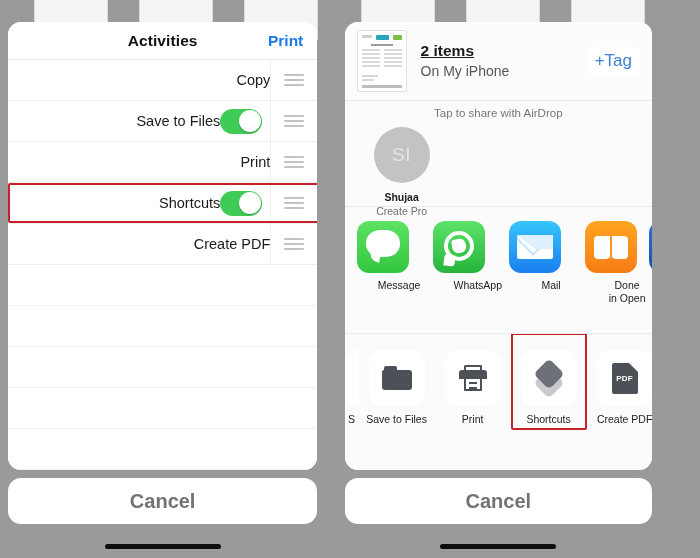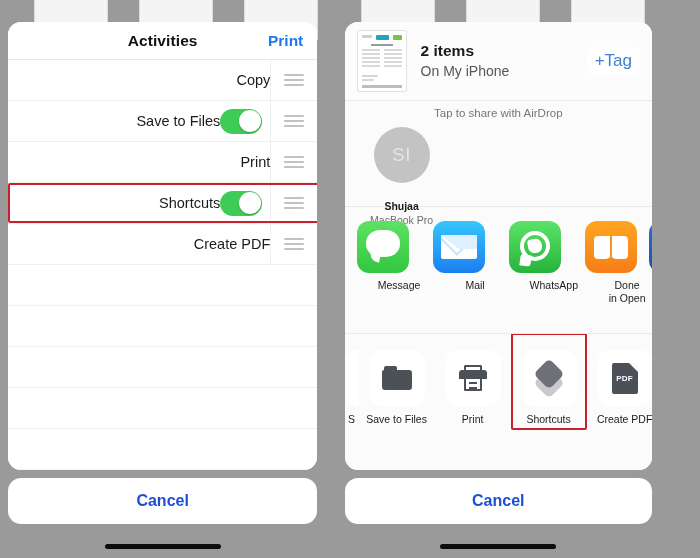--- a/index.html
+++ b/index.html
@@ -83,21 +83,21 @@
   .hl-left{
     position:absolute;left:0px;top:0px;right:-8px;height:100%;
     border:2px solid #c8202a;border-radius:2px;pointer-events:none;box-sizing:border-box;
   }
 
   
   .cancel{
     position:absolute;left:8px;right:8px;height:46px;border-radius:13px;
     background:#fff;display:flex;align-items:center;justify-content:center;
   }
-  .cancel span{font-size:16px;color:#1d4ed8;font-weight:bold;}
+  .cancel span{font-size:20px;color:#737373;font-weight:bold;}
   .home-ind{
     position:absolute;bottom:9px;left:50%;transform:translateX(-50%);
     width:116px;height:5px;border-radius:3px;background:#0d0d0d;
   }
 
   
   .r-sheet{top:22px;height:448px;display:flex;flex-direction:column;background:#fcfcfc;}
   .r-top{
     flex:0 0 78px;display:flex;align-items:center;padding:0 12px;background:#fcfcfc;
   }
@@ -109,38 +109,38 @@
   .doc-thumb .teal{width:13px;height:5px;background:#27a3ba;border-radius:1px;}
   .doc-thumb .grn{width:9px;height:5px;background:#7cbf45;border-radius:1px;}
   .doc-thumb .gry{width:10px;height:3px;background:#cfcfcf;border-radius:1px;}
   .doc-thumb .mid{height:2px;background:#d6d6d6;margin:2px 0;}
   .doc-thumb .mid.c{width:55%;margin-left:auto;margin-right:auto;background:#9b9b9b;height:2px;}
   .doc-thumb .cols{display:flex;gap:4px;margin-top:3px;}
   .doc-thumb .cols .cl{flex:1;}
   .doc-thumb .cols .cl div{height:2px;background:#d9d9d9;margin-bottom:2px;}
   .doc-thumb .foot{position:absolute;left:4px;right:4px;bottom:3px;height:3px;background:#bdbdbd;}
   .r-top-txt{flex:1;padding-left:14px;}
-  .r-items{font-size:15.5px;font-weight:bold;color:#1b1b1b;line-height:1.35;}
+  .r-items{font-size:15.5px;font-weight:bold;color:#1b1b1b;line-height:1.35;text-decoration:underline;}
   .r-sub{font-size:14px;color:#575757;line-height:1.4;}
   .tag-btn{
     flex:0 0 auto;background:#ffffff;border-radius:5px;padding:4px 8px;
     font-size:17px;color:#3f7fd6;
   }
   .r-div{height:1px;background:#e9e9e9;}
   .airdrop{flex:0 0 105px;background:#fbfbfb;position:relative;}
   .airdrop-hint{
     text-align:center;font-size:11.5px;color:#767676;padding-top:6px;
   }
   .ad-person{position:absolute;left:20px;top:26px;width:74px;text-align:center;}
   .ad-circle{
     width:56px;height:56px;border-radius:50%;background:#c3c3c3;margin:0 auto;
     display:flex;align-items:center;justify-content:center;
   }
   .ad-initials{font-size:19px;color:#e4e4e4;letter-spacing:.5px;}
-  .ad-name{font-size:10.5px;color:#1c1c1c;font-weight:bold;margin-top:17px;line-height:1.3;}
+  .ad-name{font-size:10.5px;color:#1c1c1c;font-weight:bold;margin-top:8px;line-height:1.3;}
   .ad-dev{font-size:10.5px;color:#6e6e6e;line-height:1.3;}
 
   .apps-row{flex:0 0 112px;display:flex;align-items:flex-start;padding:14px 0 0 0;overflow:hidden;background:#fbfbfb;}
   .app{width:76px;flex:0 0 76px;text-align:center;}
   .app .ico{width:52px;height:52px;border-radius:12px;margin:0 auto;position:relative;overflow:hidden;}
   .app .lbl{font-size:10.5px;color:#1b1b1b;margin-top:6px;line-height:1.22;padding-left:33px;}
   .app.partial{flex:0 0 30px;width:30px;overflow:hidden;}
   .app.partial .ico{margin:0;width:52px;}
 
   
@@ -384,45 +384,45 @@
 
       <div class="r-div"></div>
 
       <div class="airdrop">
         <div class="airdrop-hint">Tap to share with AirDrop</div>
         <div class="ad-person">
           <div class="ad-circle">
             <span class="ad-initials">SI</span>
           </div>
           <div class="ad-name">Shujaa</div>
-          <div class="ad-dev">MacBook Pro</div>
+          <div class="ad-dev">Create Pro</div>
         </div>
       </div>
 
       <div class="r-div"></div>
 
       <div class="apps-row">
         <div class="app">
           <div class="ico msg"></div>
           <div class="lbl">Message</div>
-        </div>
-        <div class="app">
-          <div class="ico mail">
-            <div class="env"></div>
-              <div class="flap"></div>
-          </div>
-          <div class="lbl">Mail</div>
         </div>
         <div class="app">
           <div class="ico wa">
             <div class="ph"></div>
               <div class="tail"></div>
               <div class="hs"></div>
           </div>
           <div class="lbl">WhatsApp</div>
+        </div>
+        <div class="app">
+          <div class="ico mail">
+            <div class="env"></div>
+              <div class="flap"></div>
+          </div>
+          <div class="lbl">Mail</div>
         </div>
         <div class="app">
           <div class="ico books">
             <div class="pl"></div>
               <div class="pr"></div>
               <div class="spine"></div>
           </div>
           <div class="lbl">
             <span>Done</span><br>
             <span>in Open</span>

